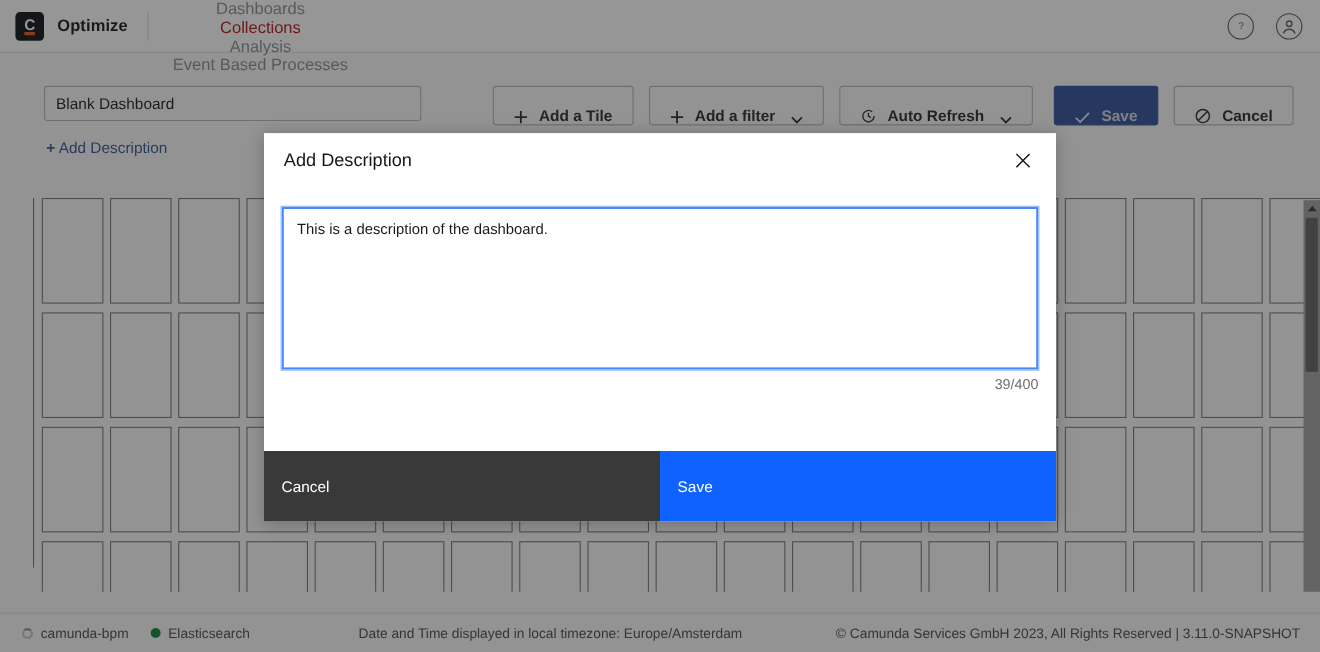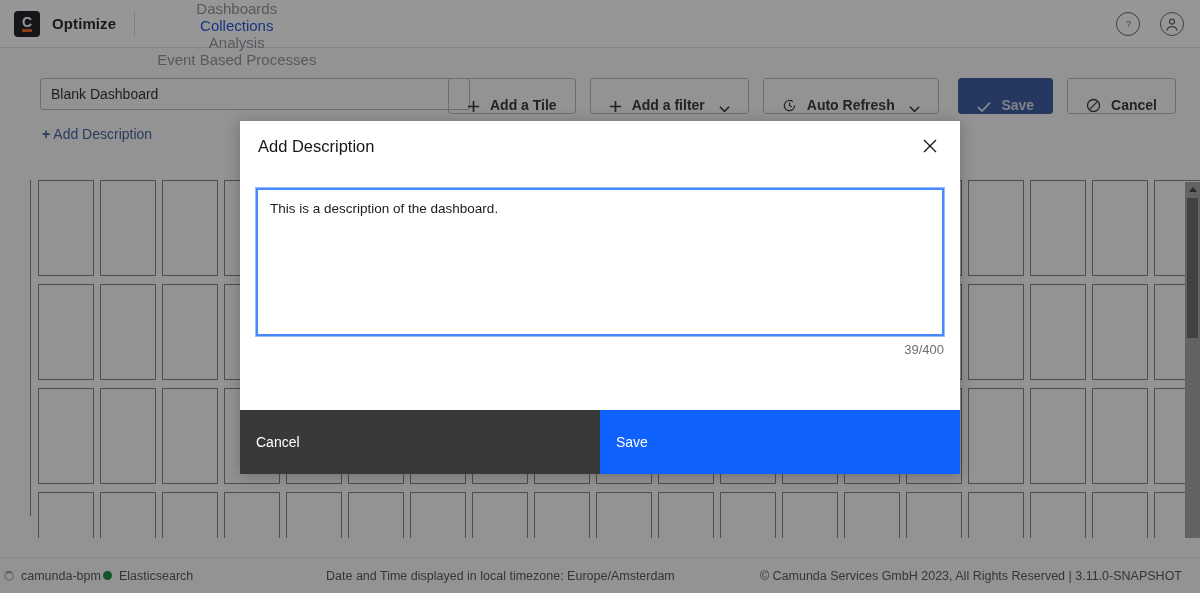--- a/index.html
+++ b/index.html
@@ -30,36 +30,36 @@
     color: #fff; font-size: 14px; font-weight: 700; line-height: 12px;
     font-family: "Liberation Sans", sans-serif; margin-bottom: 1px;
   }
   .logo .bar { width: 10px; height: 3px; background: #e8601c; border-radius: 1px; }
   .brand-name {
     margin-left: 12px; font-size: 15px; font-weight: 700; color: #1a1c20; letter-spacing: .1px; text-align: center;
   }
   .nav-divider { width: 1px; height: 26px; background: #d8d8d8; margin: 0 0 0 18px; }
   .nav { display: flex; align-items: center; height: 100%; flex-direction: column; }
   .nav-item {
-    font-size: 15px; color: #1d4ed8; padding: 0 22px; height: 100%;
+    font-size: 15px; color: #b91c1c; padding: 0 22px; height: 100%;
     display: flex; align-items: center; cursor: pointer; white-space: nowrap;
   }
   .nav-item.muted { color: #8b9098; }
   .nav-sep { width: 1px; height: 26px; background: #e2e2e2; }
   .header-right {
     margin-left: auto; display: flex; align-items: center; gap: 20px; padding-right: 16px;
   }
   .circ-icon {
     width: 24px; height: 24px; border-radius: 50%; border: 1.6px solid #5a5f66;
     display: flex; align-items: center; justify-content: center; cursor: pointer;
     color: #5a5f66;
   }
   .circ-icon svg { display: block; }
   .title-input {
-    position: absolute; left: 40px; top: 78px; width: 430px; height: 32px;
+    position: absolute; left: 40px; top: 78px; width: 343px; height: 32px;
     border: 1px solid #b6b8ba; border-radius: 3px; background: transparent;
     font-size: 14px; color: #1f2123; padding: 0 10px;
     font-family: "Liberation Sans", sans-serif;
   }
   .add-desc-link {
     position: absolute; left: 42px; top: 126px; font-size: 14px; color: #3c5a99;
     cursor: pointer; font-weight: 400;
   }
   .add-desc-link .plus { font-weight: 700; }
 
@@ -117,21 +117,21 @@
   .tri { width: 0; height: 0; }
   .tri-up { border-left: 4px solid transparent; border-right: 4px solid transparent; border-bottom: 5px solid #3d3d3d; }
   .tri-left { border-top: 4px solid transparent; border-bottom: 4px solid transparent; border-right: 5px solid #3d3d3d; }
 
   
   .footer {
     position: absolute; bottom: 0; left: 0; width: 1200px; height: 36px;
     background: #fafafa; border-top: 1px solid #e3e3e3;
     display: flex; align-items: center; font-size: 12.5px; color: #4a4f57;
   }
-  .conn-group { display: flex; align-items: center; gap: 2px; padding-left: 4px; }
+  .conn-group { display: flex; align-items: center; gap: 20px; padding-left: 20px; }
   .conn { display: flex; align-items: center; gap: 7px; }
   .dot { width: 9px; height: 9px; border-radius: 50%; }
   .dot-green { background: #10893e; }
   .spinner {
     width: 10px; height: 10px; border-radius: 50%;
     border: 2px solid #c9c9c9; border-top-color: #8e8e8e;
   }
   .footer-center { position: absolute; left: 326px; }
   .footer-right { position: absolute; right: 18px; }
 

